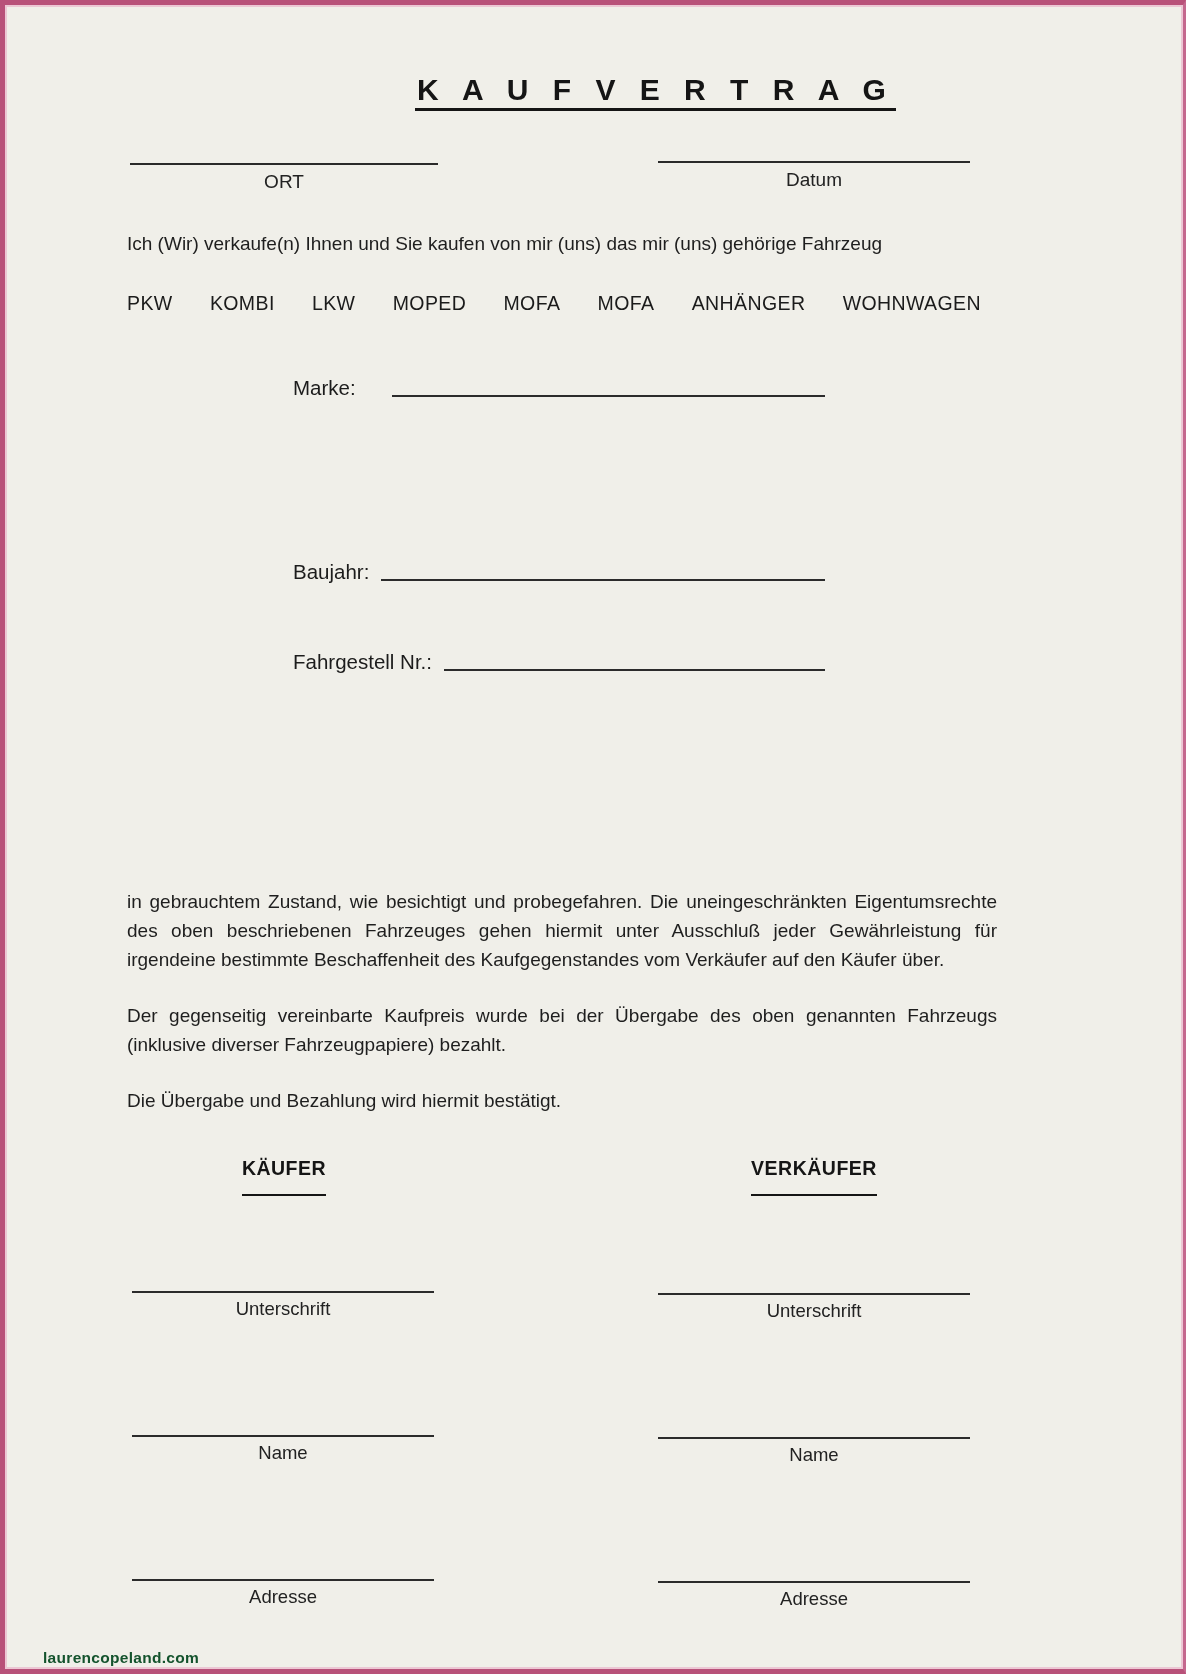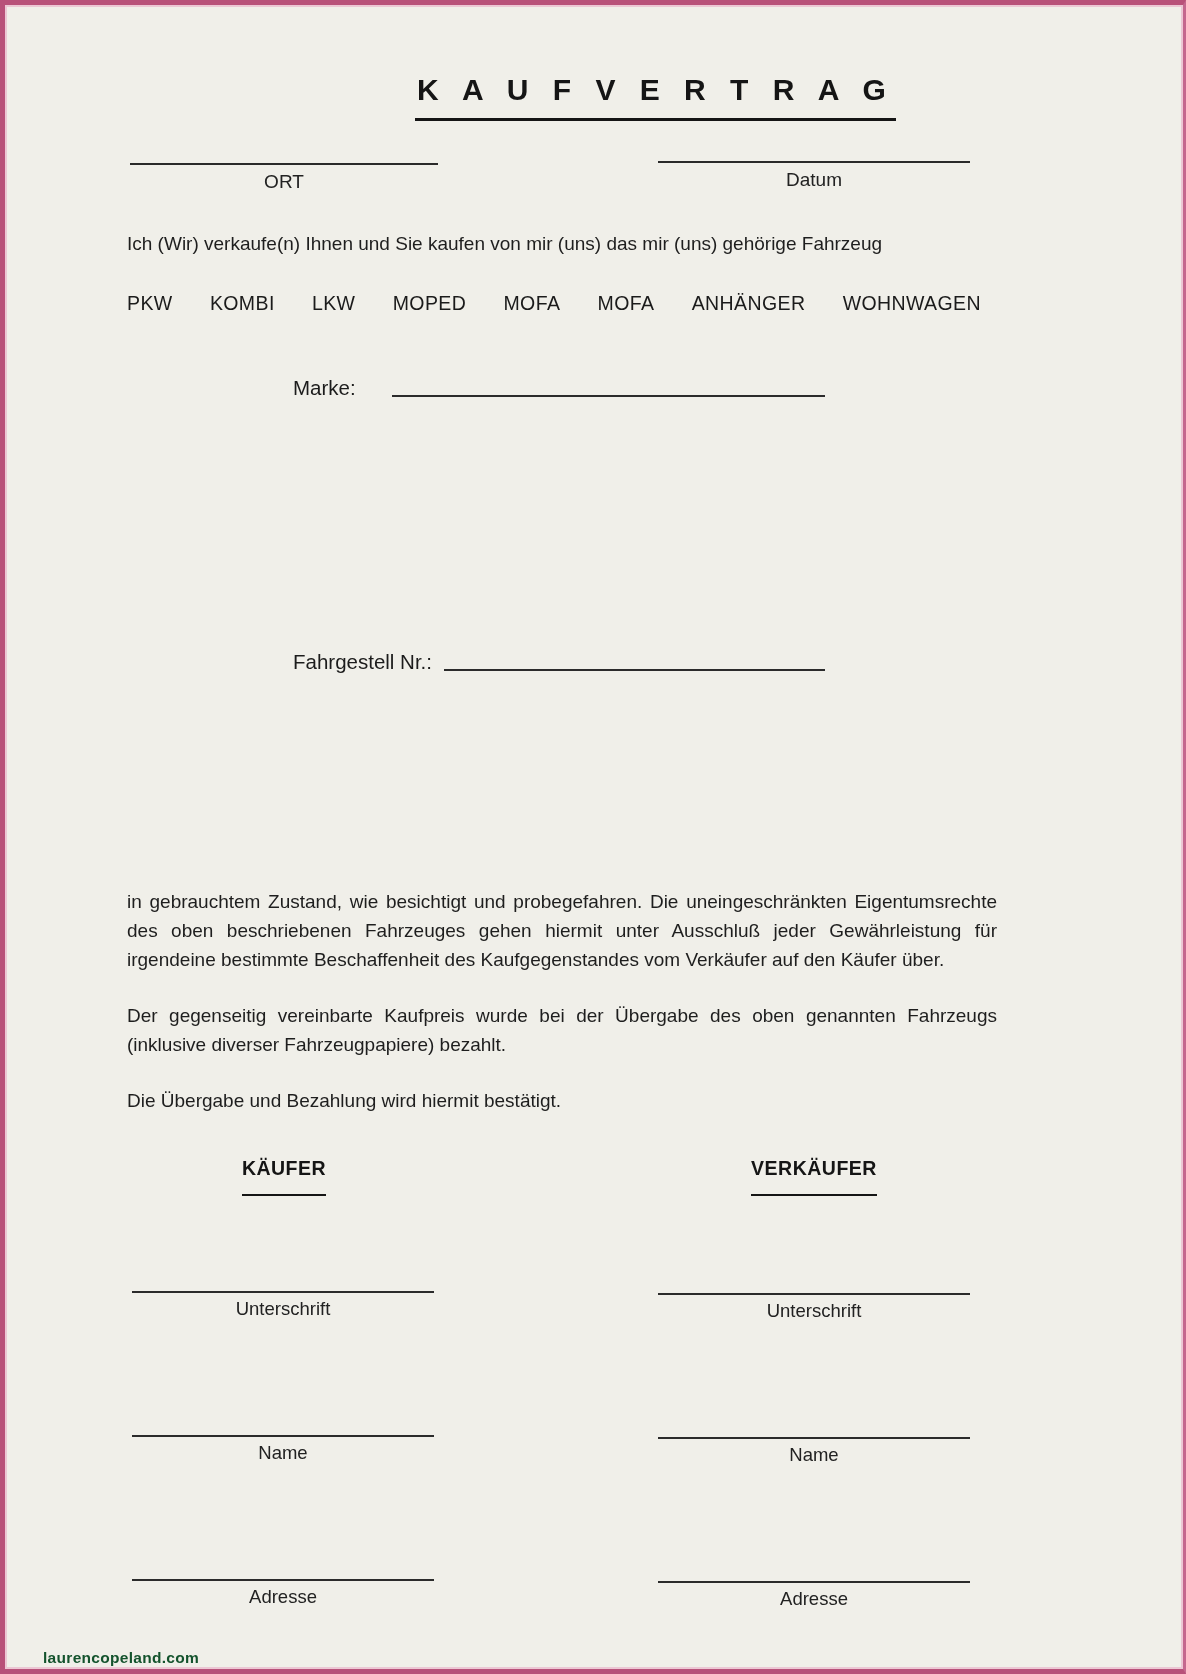--- a/index.html
+++ b/index.html
@@ -18,21 +18,21 @@
     font-family:"Liberation Sans", sans-serif;
     color:#1d1d1d;
     overflow:hidden;
   }
   .title{
     position:absolute;left:410px;top:68px;
     margin:0;
     font-size:30px;font-weight:bold;letter-spacing:8px;
     color:#151515;
     border-bottom:3px solid #151515;
-    padding:0 2px 11px 2px;
+    padding:0 2px 1px 2px;
   }
   .hdr-group{position:absolute;}
   .hdr-group .rule{height:2px;background:#2a2a2a;}
   .hdr-group .hdr-label{margin-top:6px;text-align:center;font-size:19px;color:#222;}
   .ort-group{left:125px;top:158px;width:308px;}
   .datum-group{left:653px;top:156px;width:312px;}
   .intro{
     position:absolute;left:122px;top:226px;width:872px;
     margin:0;font-size:19px;line-height:26px;color:#1e1e1e;
   }
@@ -108,20 +108,24 @@
     <span>MOFA</span>
     <span>MOFA</span>
     <span>ANHÄNGER</span>
     <span>WOHNWAGEN</span>
   </div>
 
   <div class="field-row f0">
     <span>Marke:</span>
     <span class="field-line"></span>
   </div>
+  <div class="field-row f2">
+    <span>Baujahr:</span>
+    <span class="field-line"></span>
+  </div>
   <div class="field-row f3">
     <span>Fahrgestell Nr.:</span>
     <span class="field-line"></span>
   </div>
 
   <div class="paras">
     <p>in gebrauchtem Zustand, wie besichtigt und probegefahren. Die uneingeschränkten Eigentumsrechte des oben beschriebenen Fahrzeuges gehen hiermit unter Ausschluß jeder Gewährleistung für irgendeine bestimmte Beschaffenheit des Kaufgegenstandes vom Verkäufer auf den Käufer über.</p>
     <p>Der gegenseitig vereinbarte Kaufpreis wurde bei der Übergabe des oben genannten Fahrzeugs (inklusive diverser Fahrzeugpapiere) bezahlt.</p>
     <p>Die Übergabe und Bezahlung wird hiermit bestätigt.</p>
   </div>

